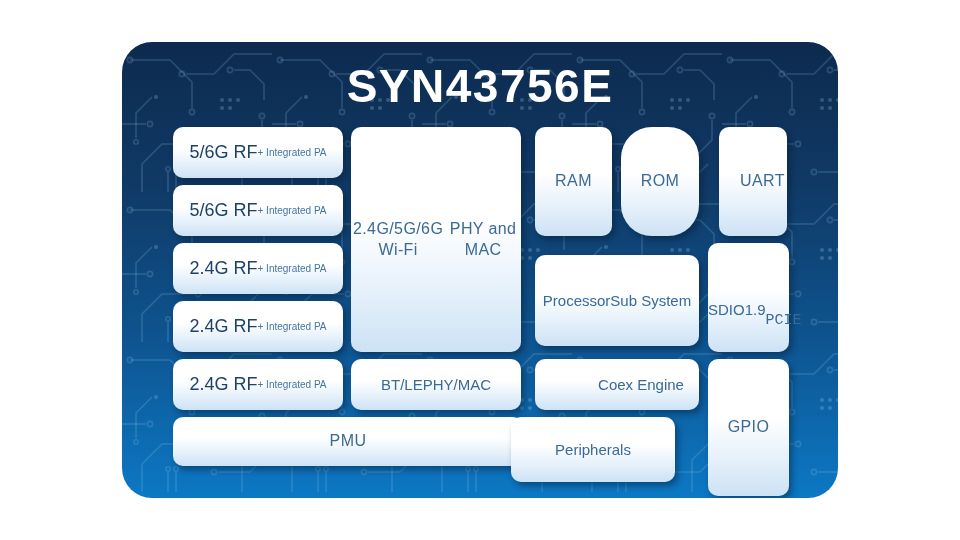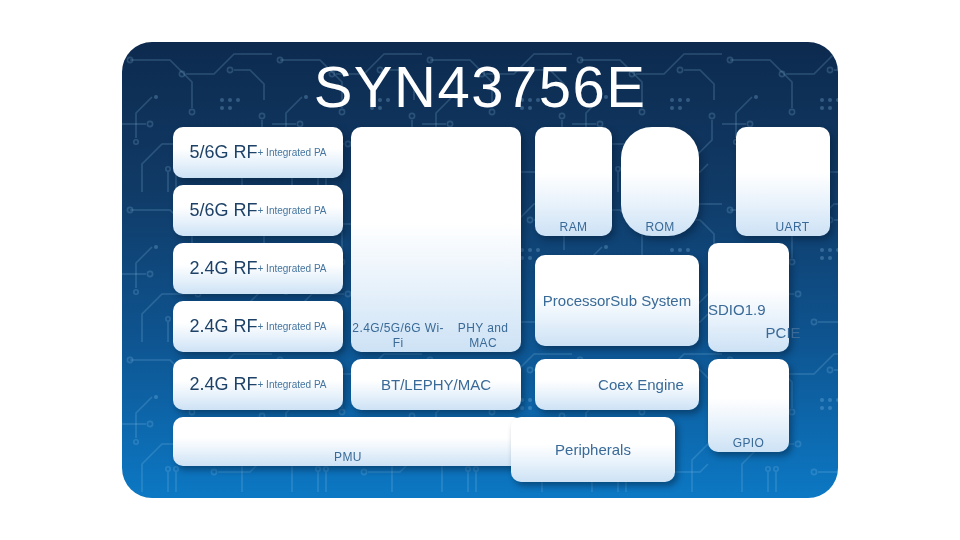--- a/index.html
+++ b/index.html
@@ -17,58 +17,58 @@
     left: 122px; top: 42px; width: 716px; height: 456px;
     border-radius: 30px;
     background: linear-gradient(180deg, #0d2a4e 0%, #103a66 32%, #0e5490 65%, #0c78c4 100%);
     overflow: hidden;
   }
   .pattern-svg { position: absolute; inset: 0; display: block; }
 
   .chip-title {
     position: absolute; left: 0; right: 0; top: 14px; height: 60px;
     display: flex; align-items: center; justify-content: center;
-    color: #ffffff; font-size: 58px; font-weight: normal; letter-spacing: 1.5px;
+    color: #ffffff; font-size: 46px; font-weight: bold; letter-spacing: 1.5px;
   }
 
   
   .blk {
     position: absolute;
     background: linear-gradient(180deg, #ffffff 0%, #ffffff 42%, #e8f2fb 70%, #cde2f5 100%);
     border-radius: 10px;
     box-shadow: 3px 4px 6px rgba(5, 26, 52, 0.45);
     display: flex; flex-direction: row;
     align-items: center; justify-content: center;
     text-align: center;
     color: #3a6a97;
     font-size: 15px;
     line-height: 1.3;
   }
   .blk .t1 { color: #1d4167; font-size: 18px; line-height: 1.15; }
   .blk .t2 { color: #46759f; font-size: 10px; line-height: 1.2; }
-  .lbl-lg { font-size: 12px; letter-spacing: 0.4px; align-items: flex-end; }
+  .lbl-lg { font-size: 16px; letter-spacing: 0.4px; }
 
   
   .b-rf1 { left: 51px;  top: 85px;  width: 170px; height: 51px; }
   .b-rf2 { left: 51px;  top: 143px; width: 170px; height: 51px; }
   .b-rf3 { left: 51px;  top: 201px; width: 170px; height: 51px; }
   .b-rf4 { left: 51px;  top: 259px; width: 170px; height: 51px; }
   .b-rf5 { left: 51px;  top: 317px; width: 170px; height: 51px; }
   .b-pmu { left: 51px;  top: 375px; width: 350px; height: 49px; }
   .b-wifi{ left: 229px; top: 85px;  width: 170px; height: 225px; }
   .b-btle{ left: 229px; top: 317px; width: 170px; height: 51px; }
   .b-ram { left: 413px; top: 85px;  width: 77px;  height: 109px; }
   .b-rom { left: 499px; top: 85px;  width: 78px;  height: 109px; border-radius: 31px; }
-  .b-uart{ left: 614px; top: 85px;  width: 94px;  height: 109px; padding-left: 19px; }
+  .b-uart{ left: 597px; top: 85px;  width: 68px;  height: 109px; padding-left: 19px; }
   .b-proc{ left: 413px; top: 201px; width: 164px; height: 91px; margin-top: 12px; }
   .b-sdio{ left: 586px; top: 201px; width: 81px;  height: 109px;
            justify-content: flex-start; padding-top: 24px; }
-  .b-sdio .pcie { margin-top: auto; margin-bottom: 10px; }
+  .b-sdio .pcie { margin-top: auto; margin-bottom: 22px; font-family: Liberation Mono, monospace; }
   .b-coex{ left: 413px; top: 317px; width: 164px; height: 51px; padding-left: 48px; }
-  .b-gpio{ left: 586px; top: 317px; width: 81px;  height: 93px; }
+  .b-gpio{ left: 586px; top: 317px; width: 81px;  height: 137px; }
   .b-peri{ left: 389px; top: 375px; width: 164px; height: 65px; }
 </style>
 </head>
 <body>
 
 <div class="stage">
   <div class="card">
 
     <svg class="pattern-svg" width="716" height="456" aria-hidden="true">
       <defs>

